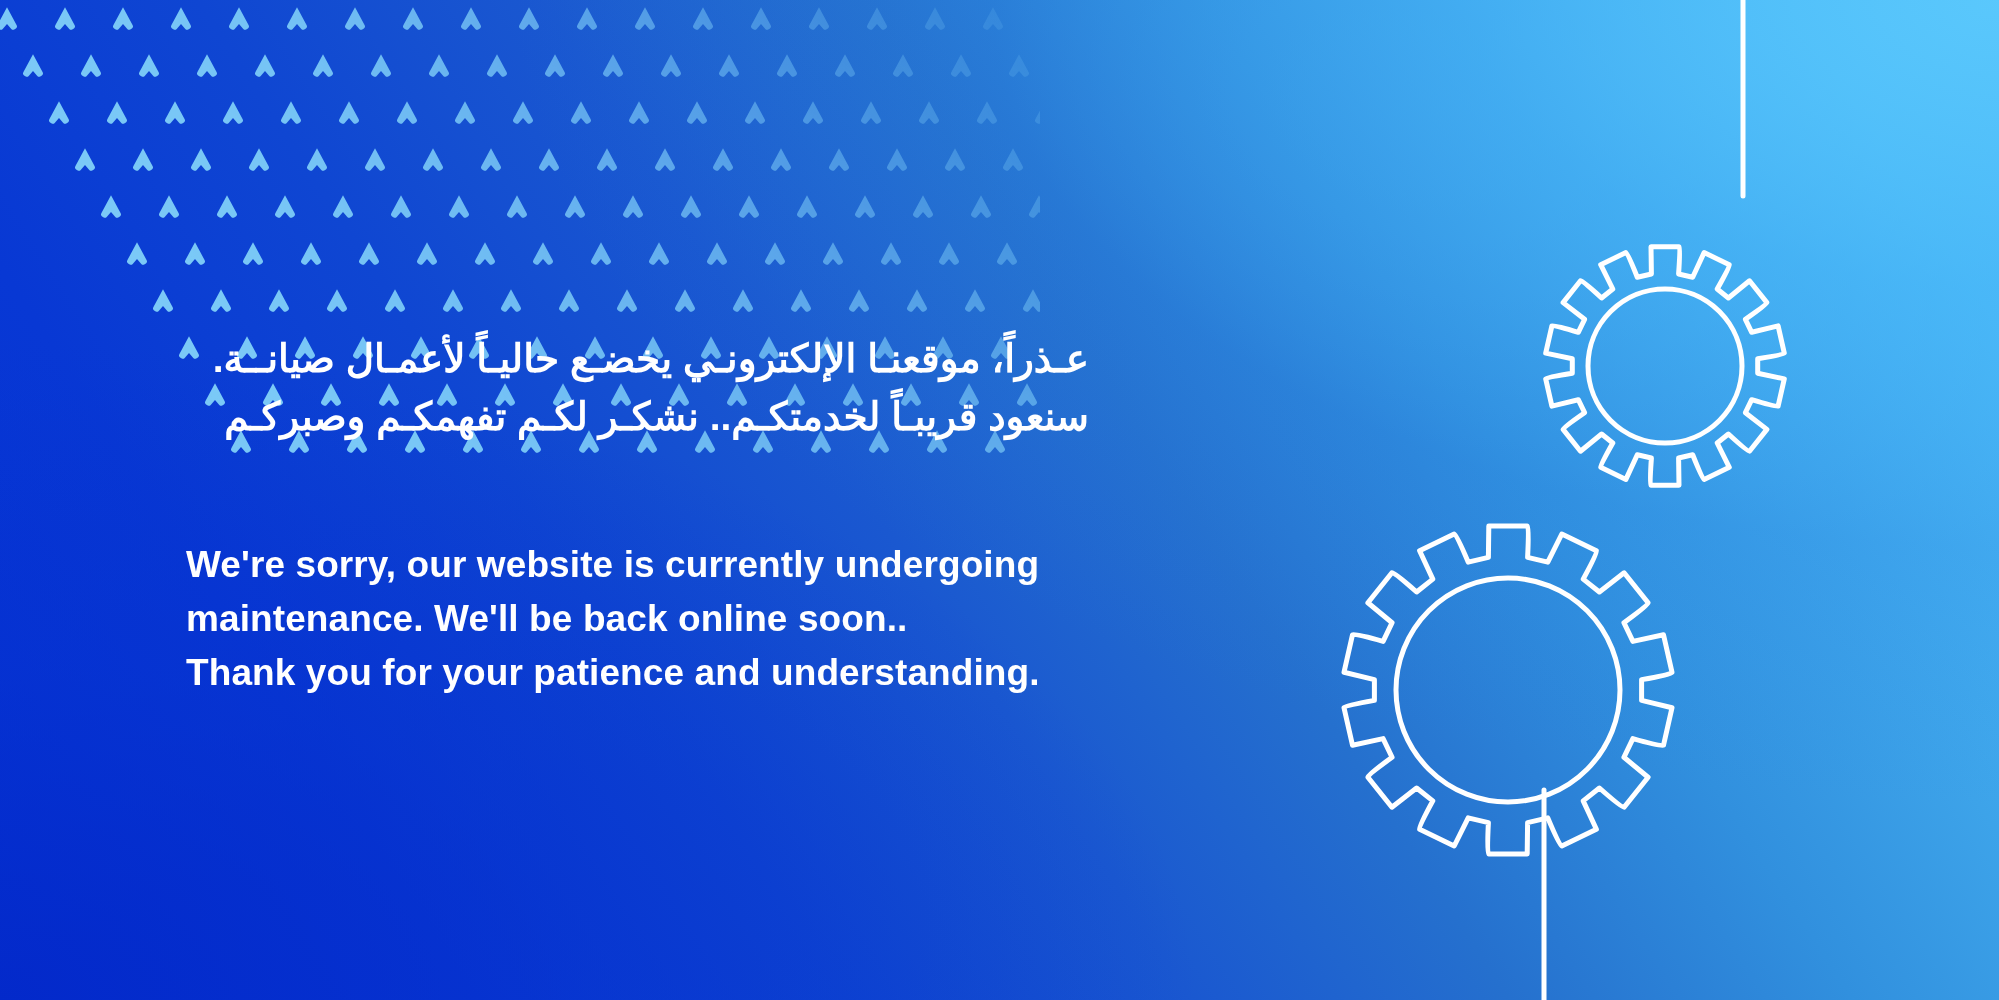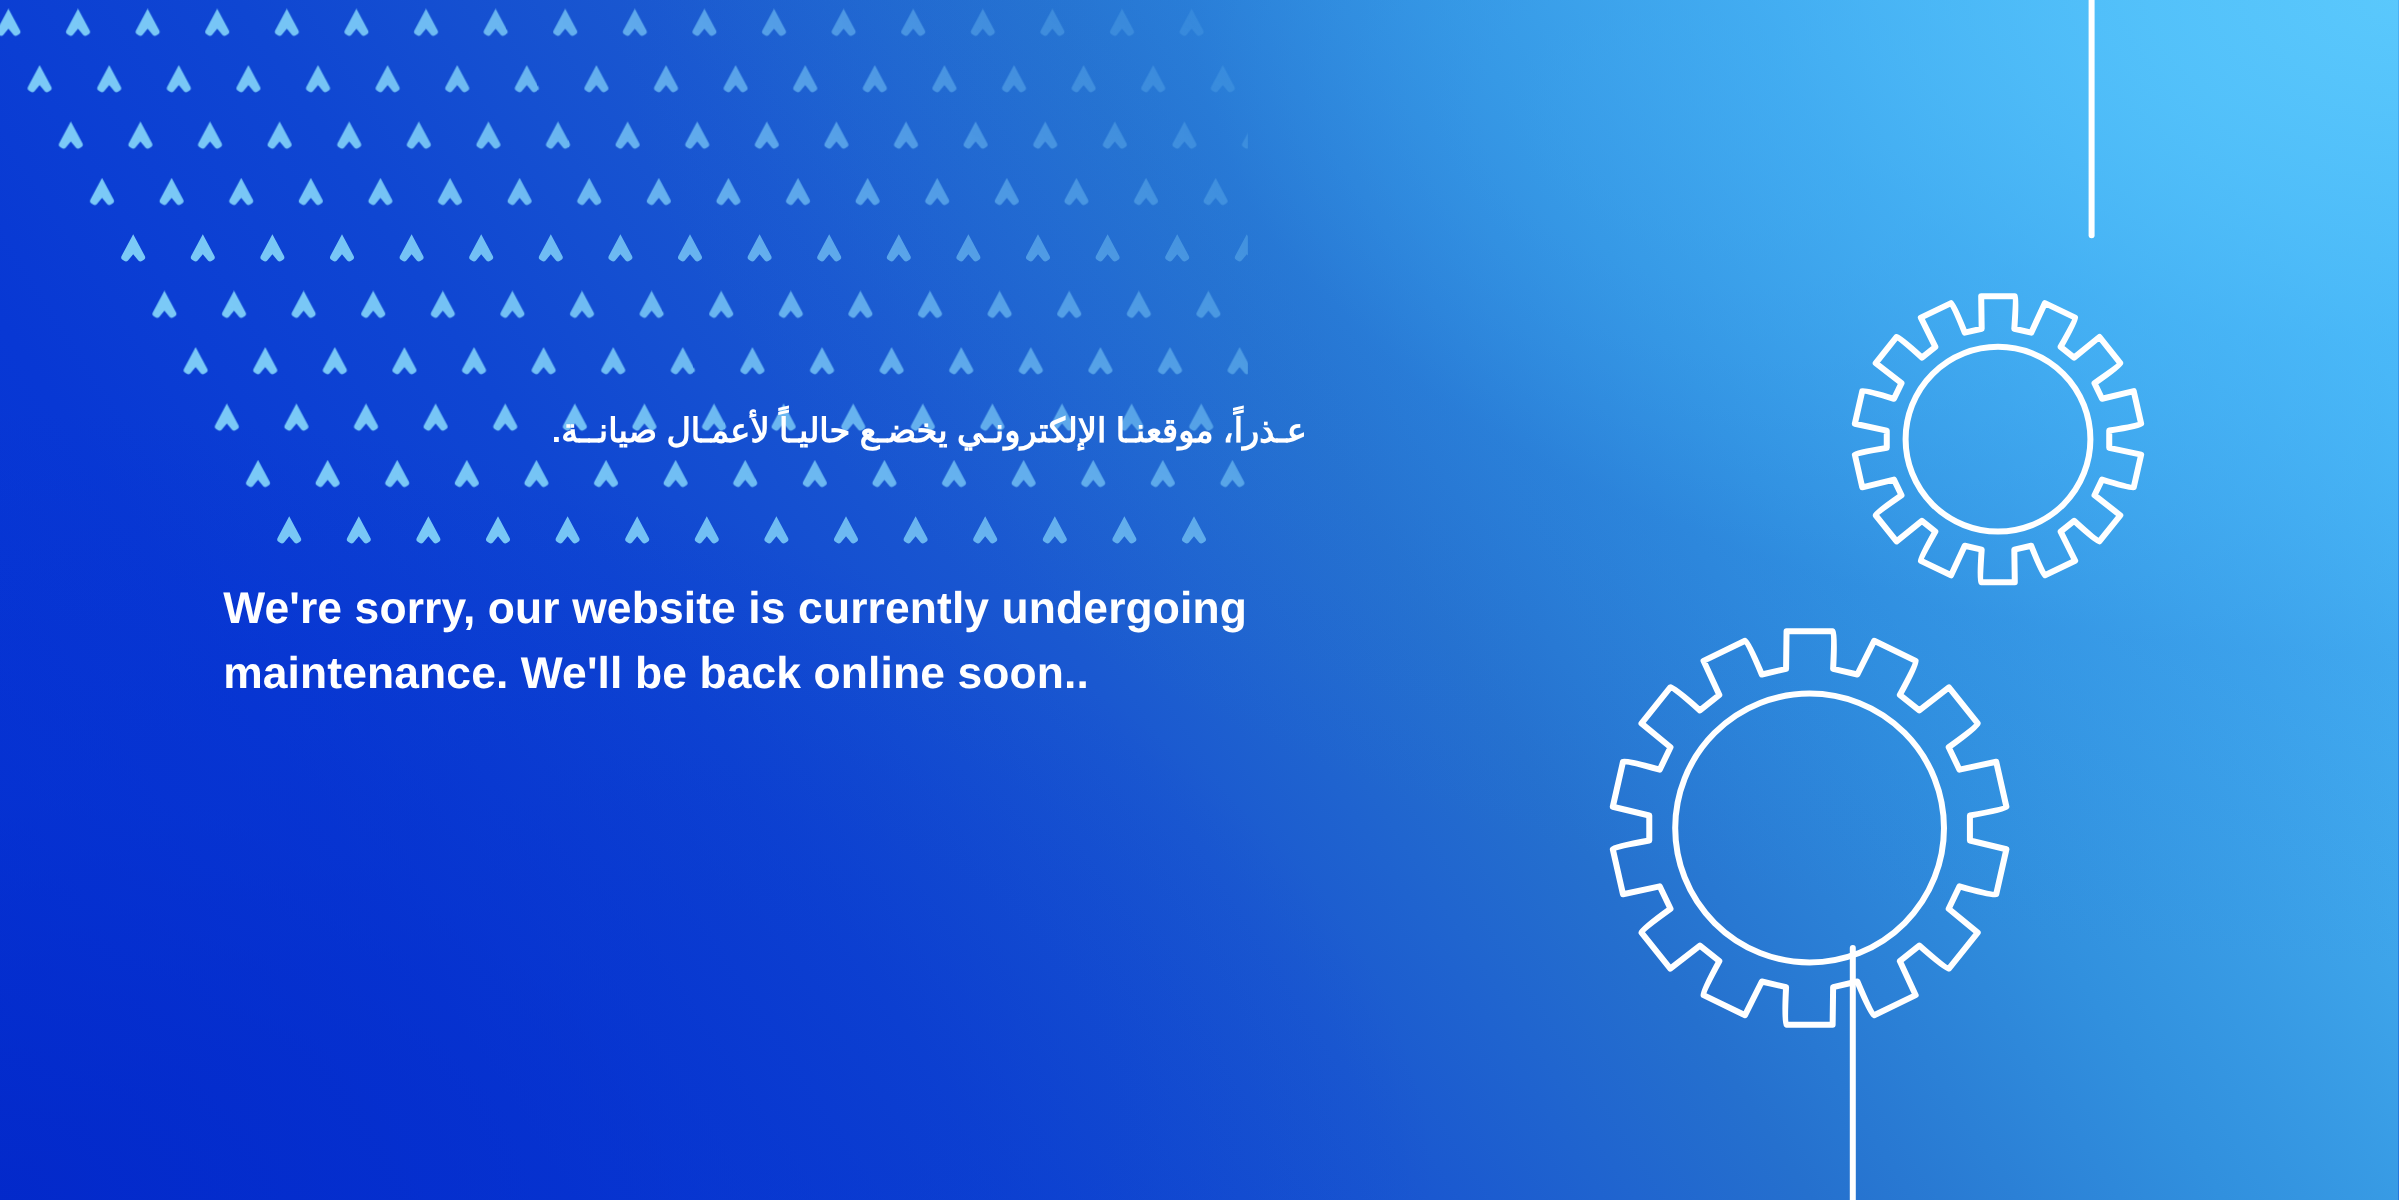--- a/index.html
+++ b/index.html
@@ -73,21 +73,21 @@
     position: absolute;
     left: 186px;
     top: 330px;
     width: 1000px;
   }
   .arabic-line {
     color: #FFFFFF;
     direction: rtl;
     text-align: right;
     unicode-bidi: isolate;
-    font-size: 28px;
+    font-size: 39px;
     line-height: 58px;
     font-weight: 600;
     white-space: nowrap;
     letter-spacing: 0px;
   }
   #arabic-block {
     width: 903px;
   }
   #english-block {
     margin-top: 92px;
@@ -338,22 +338,24 @@
 
       <path id="gear-lower-teeth" d="M 289.8 526.1 L 328.2 526.1 Q 330.1 528.0 328.6 557.4 L 348.8 562.1 L 362.8 534.0 L 397.4 550.7 Q 398.3 553.2 384.2 579.1 L 400.4 592.0 L 425.1 572.8 L 449.1 602.8 Q 448.8 605.5 424.9 622.7 L 433.9 641.4 L 464.5 634.8 L 473.0 672.3 Q 471.6 674.5 442.6 679.6 L 442.6 700.4 L 473.0 707.7 L 464.5 745.2 Q 462.2 746.6 433.9 738.6 L 424.9 757.3 L 449.1 777.2 L 425.1 807.2 Q 422.5 807.5 400.4 788.0 L 384.2 800.9 L 397.4 829.3 L 362.8 846.0 Q 360.3 845.1 348.8 817.9 L 328.6 822.6 L 328.2 853.9 L 289.8 853.9 Q 287.9 852.0 289.4 822.6 L 269.2 817.9 L 255.2 846.0 L 220.6 829.3 Q 219.7 826.8 233.8 800.9 L 217.6 788.0 L 192.9 807.2 L 168.9 777.2 Q 169.2 774.5 193.1 757.3 L 184.1 738.6 L 153.5 745.2 L 145.0 707.7 Q 146.4 705.5 175.4 700.4 L 175.4 679.6 L 145.0 672.3 L 153.5 634.8 Q 155.8 633.4 184.1 641.4 L 193.1 622.7 L 168.9 602.8 L 192.9 572.8 Q 195.5 572.5 217.6 592.0 L 233.8 579.1 L 220.6 550.7 L 255.2 534.0 Q 257.7 534.9 269.2 562.1 L 289.4 557.4 Z"></path>
       <circle id="gear-lower-hub" cx="309" cy="690" r="112"></circle>
     </g>
   </svg>
 
   <div id="message-block">
 
     <div id="arabic-block">
       <div class="arabic-line">عـذراً، موقعنـا الإلكترونـي يخضـع حاليـاً لأعمـال صيانــة.</div>
+      <div class="arabic-line">سنعود قريبـاً لخدمتكـم.. نشكـر لكـم تفهمكـم وصبركـم</div>
     </div>
 
     <div id="english-block">
       <div class="english-line">We're sorry, our website is currently undergoing</div>
       <div class="english-line">maintenance. We'll be back online soon..</div>
+      <div class="english-line">Thank you for your patience and understanding.</div>
     </div>
 
   </div>
 
 </div>
 
 </body></html>

